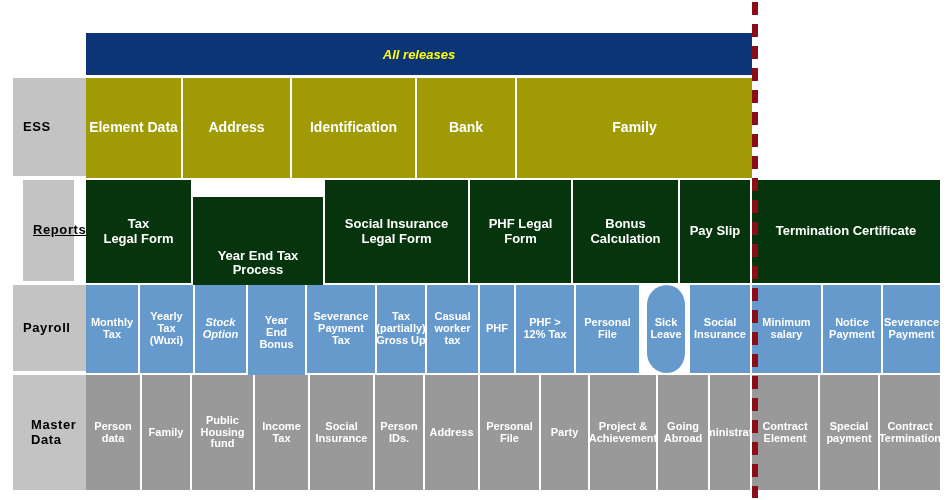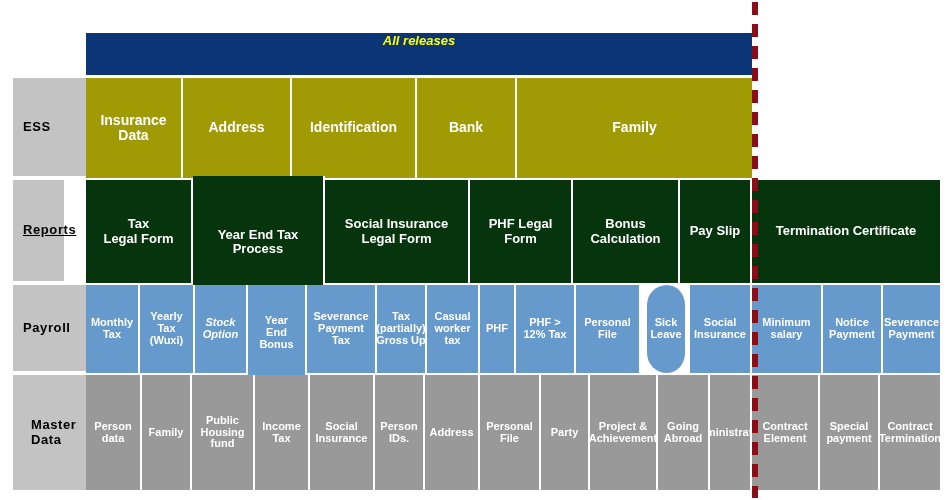--- a/index.html
+++ b/index.html
@@ -37,21 +37,21 @@
     border-right: 2px solid #ffffff;
   }
   .cell.last { border-right: none; }
 
   
   .banner {
     position: absolute;
     box-sizing: border-box;
     background: #0b3576;
     display: flex;
-    align-items: flex-start;
+    align-items: center;
     color: #ffff00;
     font-style: italic;
     font-weight: bold;
     font-size: 13px;
     overflow: hidden;
   }
   .banner-all { justify-content: center; }
   .banner-ep  { justify-content: center; }
 
   
@@ -96,29 +96,29 @@
 
 <div id="canvas">
 
   <div class="banner banner-all" style="left: 86px; top: 33px; width: 666px; height: 42px;">
     <span>All releases</span>
   </div>
 
 
   <div id="rows-host">
       <div class="rowlabel" style="left: 13px; top: 78px; width: 73px; height: 100px; white-space: pre-line;">ESS</div>
-      <div class="cell band-ess" style="left: 86px; top: 78px; width: 97px; height: 100px; white-space: pre-line;">Insurance Data</div>
+      <div class="cell band-ess" style="left: 86px; top: 78px; width: 97px; height: 100px; white-space: pre-line;">Element Data</div>
       <div class="cell band-ess" style="left: 183px; top: 78px; width: 109px; height: 100px; white-space: pre-line;">Address</div>
       <div class="cell band-ess" style="left: 292px; top: 78px; width: 125px; height: 100px; white-space: pre-line;">Identification</div>
       <div class="cell band-ess" style="left: 417px; top: 78px; width: 100px; height: 100px; white-space: pre-line;">Bank</div>
       <div class="cell band-ess last" style="left: 517px; top: 78px; width: 235px; height: 100px; white-space: pre-line;">Family</div>
-      <div class="rowlabel" style="left: 13px; top: 180px; width: 51px; height: 103px; white-space: pre-line; text-decoration: underline;">Reports</div>
+      <div class="rowlabel" style="left: 23px; top: 180px; width: 51px; height: 103px; white-space: pre-line; text-decoration: underline;">Reports</div>
       <div class="cell band-reports" style="left: 86px; top: 180px; width: 107px; height: 103px; white-space: pre-line;">Tax
 Legal Form</div>
-      <div class="cell band-reports" style="left: 193px; top: 176px; width: 132px; height: 132px; white-space: pre-line;">Year End Tax
+      <div class="cell band-reports" style="left: 193px; top: 197px; width: 132px; height: 132px; white-space: pre-line;">Year End Tax
 Process</div>
       <div class="cell band-reports" style="left: 325px; top: 180px; width: 145px; height: 103px; white-space: pre-line;">Social Insurance
 Legal Form</div>
       <div class="cell band-reports" style="left: 470px; top: 180px; width: 103px; height: 103px; white-space: pre-line;">PHF Legal
 Form</div>
       <div class="cell band-reports" style="left: 573px; top: 180px; width: 107px; height: 103px; white-space: pre-line;">Bonus
 Calculation</div>
       <div class="cell band-reports" style="left: 680px; top: 180px; width: 72px; height: 103px; white-space: pre-line; text-align: right;">Pay Slip</div>
       <div class="cell band-reports last" style="left: 752px; top: 180px; width: 188px; height: 103px; white-space: pre-line;">Termination Certificate</div>
       <div class="rowlabel" style="left: 13px; top: 285px; width: 73px; height: 88px; white-space: pre-line;">Payroll</div>

